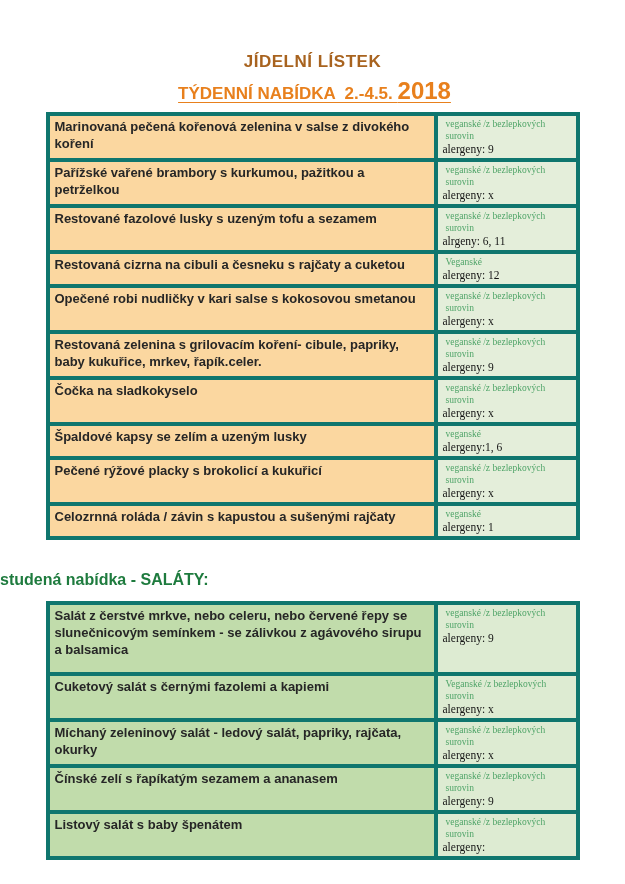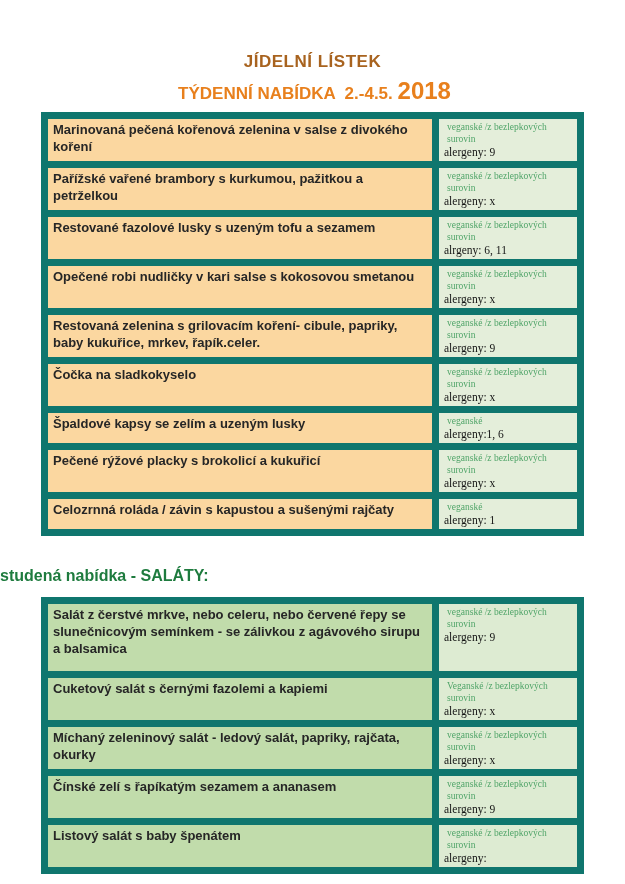--- a/index.html
+++ b/index.html
@@ -19,38 +19,39 @@
     font-size: 17px;
     font-weight: 700;
     color: var(--title, #a8631f);
     letter-spacing: 0.5px;
   }
   .doc-subtitle {
     margin: 5px 0 0 4px;
     font-size: 17px;
     font-weight: 700;
     color: var(--subtitle, #e8801d);
+    text-decoration: underline;
     text-underline-offset: 3px;
   }
   .doc-subtitle .subtitle-text { white-space: pre; }
   .doc-subtitle .subtitle-year {
     font-size: 24px;
     white-space: pre;
   }
 
   
   table.menu-table {
     border-collapse: collapse;
     margin: 7px auto 0 auto;
     width: 511px;
     table-layout: fixed;
     border: 2px solid #3d3d3d;
   }
   table.menu-table td {
-    border: 7px solid #0f766e;
+    border: 4px solid #0f766e;
     vertical-align: top;
   }
   td.dish {
     width: 373px;
     padding: 2px 6px 3px 5px;
     font-size: 13px;
     font-weight: 700;
     color: #262626;
     line-height: 17px;
   }
@@ -116,20 +117,27 @@
         </td>
       </tr>
       <tr>
         <td class="dish"><span>Restované fazolové lusky s uzeným tofu a sezamem</span></td>
         <td class="info">
           <div class="vegan">veganské /z bezlepkových surovin</div>
           <div class="allergens">alrgeny: 6, 11</div>
         </td>
       </tr>
       <tr>
+        <td class="dish"><span>Restovaná cizrna na cibuli a česneku s rajčaty a cuketou</span></td>
+        <td class="info">
+          <div class="vegan">Veganské</div>
+          <div class="allergens">alergeny: 12</div>
+        </td>
+      </tr>
+      <tr>
         <td class="dish"><span>Opečené robi nudličky v kari salse s kokosovou smetanou</span></td>
         <td class="info">
           <div class="vegan">veganské /z bezlepkových surovin</div>
           <div class="allergens">alergeny: x</div>
         </td>
       </tr>
       <tr>
         <td class="dish"><span>Restovaná zelenina s grilovacím koření- cibule, papriky, baby kukuřice, mrkev, řapík.celer.</span></td>
         <td class="info">
           <div class="vegan">veganské /z bezlepkových surovin</div>

